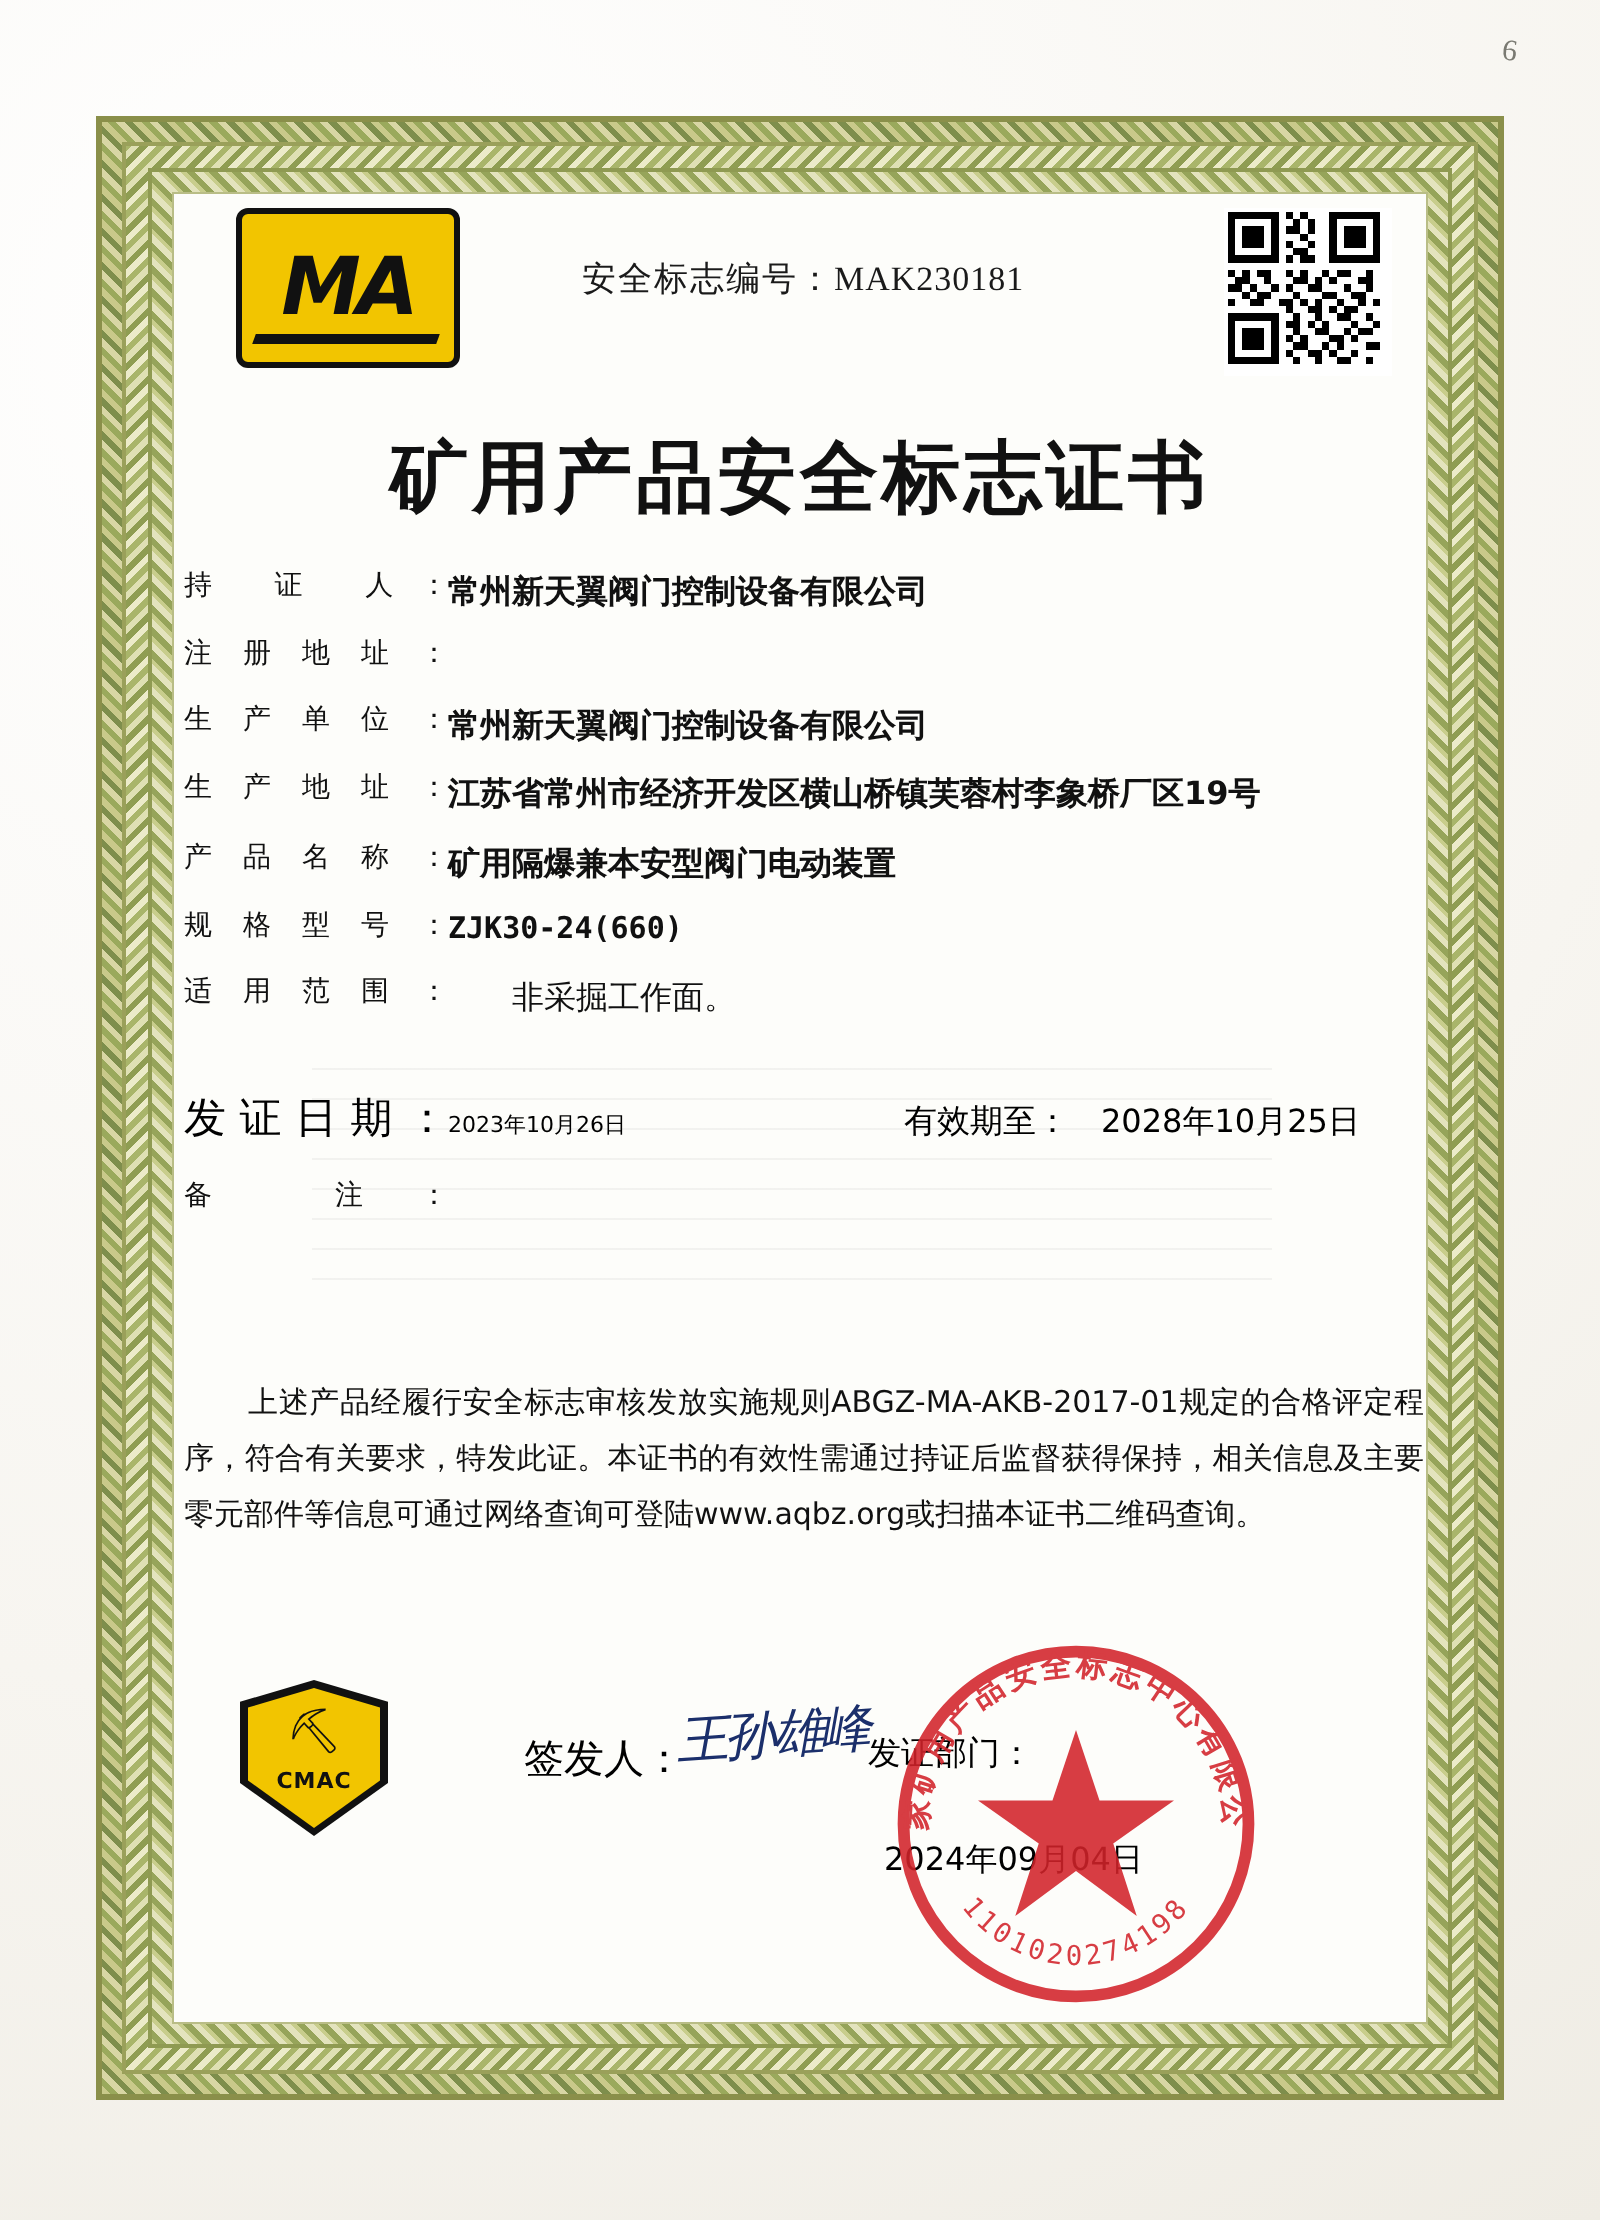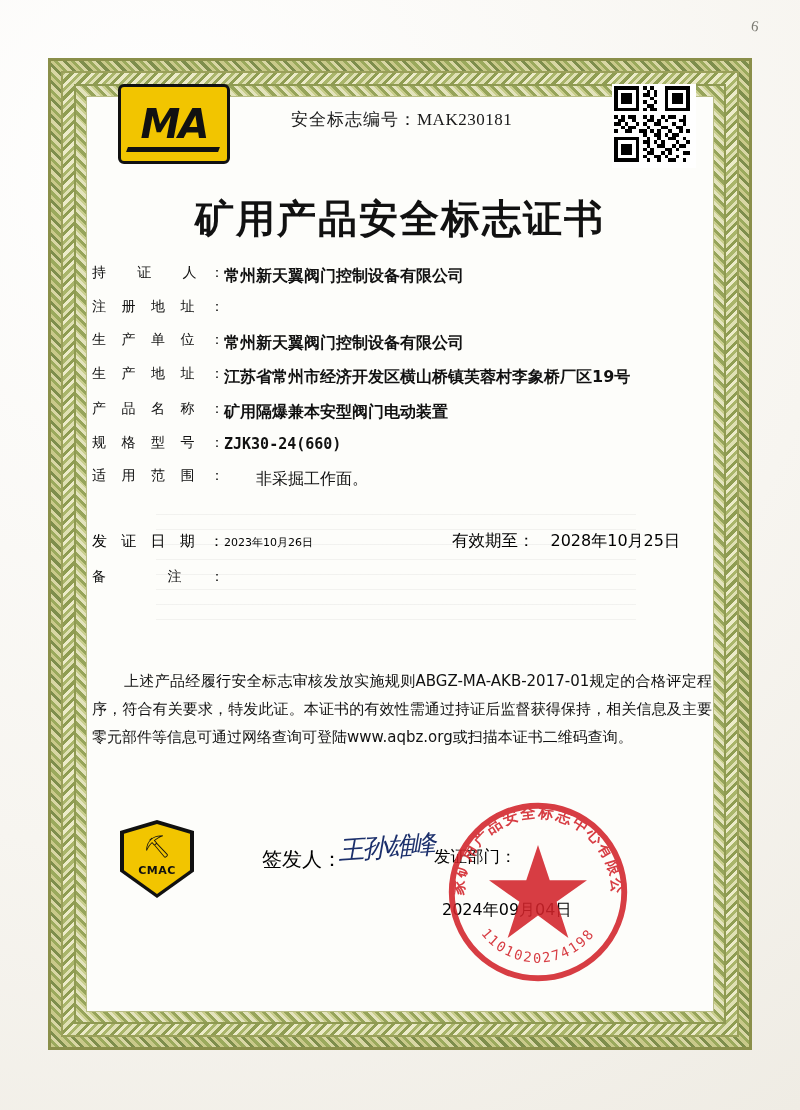--- a/index.html
+++ b/index.html
@@ -79,21 +79,21 @@
     position: absolute;
     inset: 38px;
     background: #fdfdfa;
     border: 1px solid #b9bd86;
   }
 
   
   .content {
     position: absolute;
     left: 86px;
-    top: 84px;
+    top: 104px;
     width: 628px;
     height: 916px;
   }
 
   
   .ma-logo {
     position: absolute;
     left: 32px;
     top: 0px;
     width: 106px;
@@ -219,21 +219,21 @@
 
   .dates-row {
     display: flex;
     align-items: baseline;
     margin-top: 16px;
     margin-bottom: 11px;
   }
   .dates-row .lbl {
     width: 132px;
     flex: 0 0 132px;
-    font-size: 15px;
+    font-size: 21px;
     font-family: Liberation Serif, serif;
     text-align: justify;
     text-align-last: justify;
     white-space: nowrap;
   }
   .dates-row .d1 {
     font-size: 11px;
     font-family: "DejaVu Sans", sans-serif;
     width: 228px;
   }

